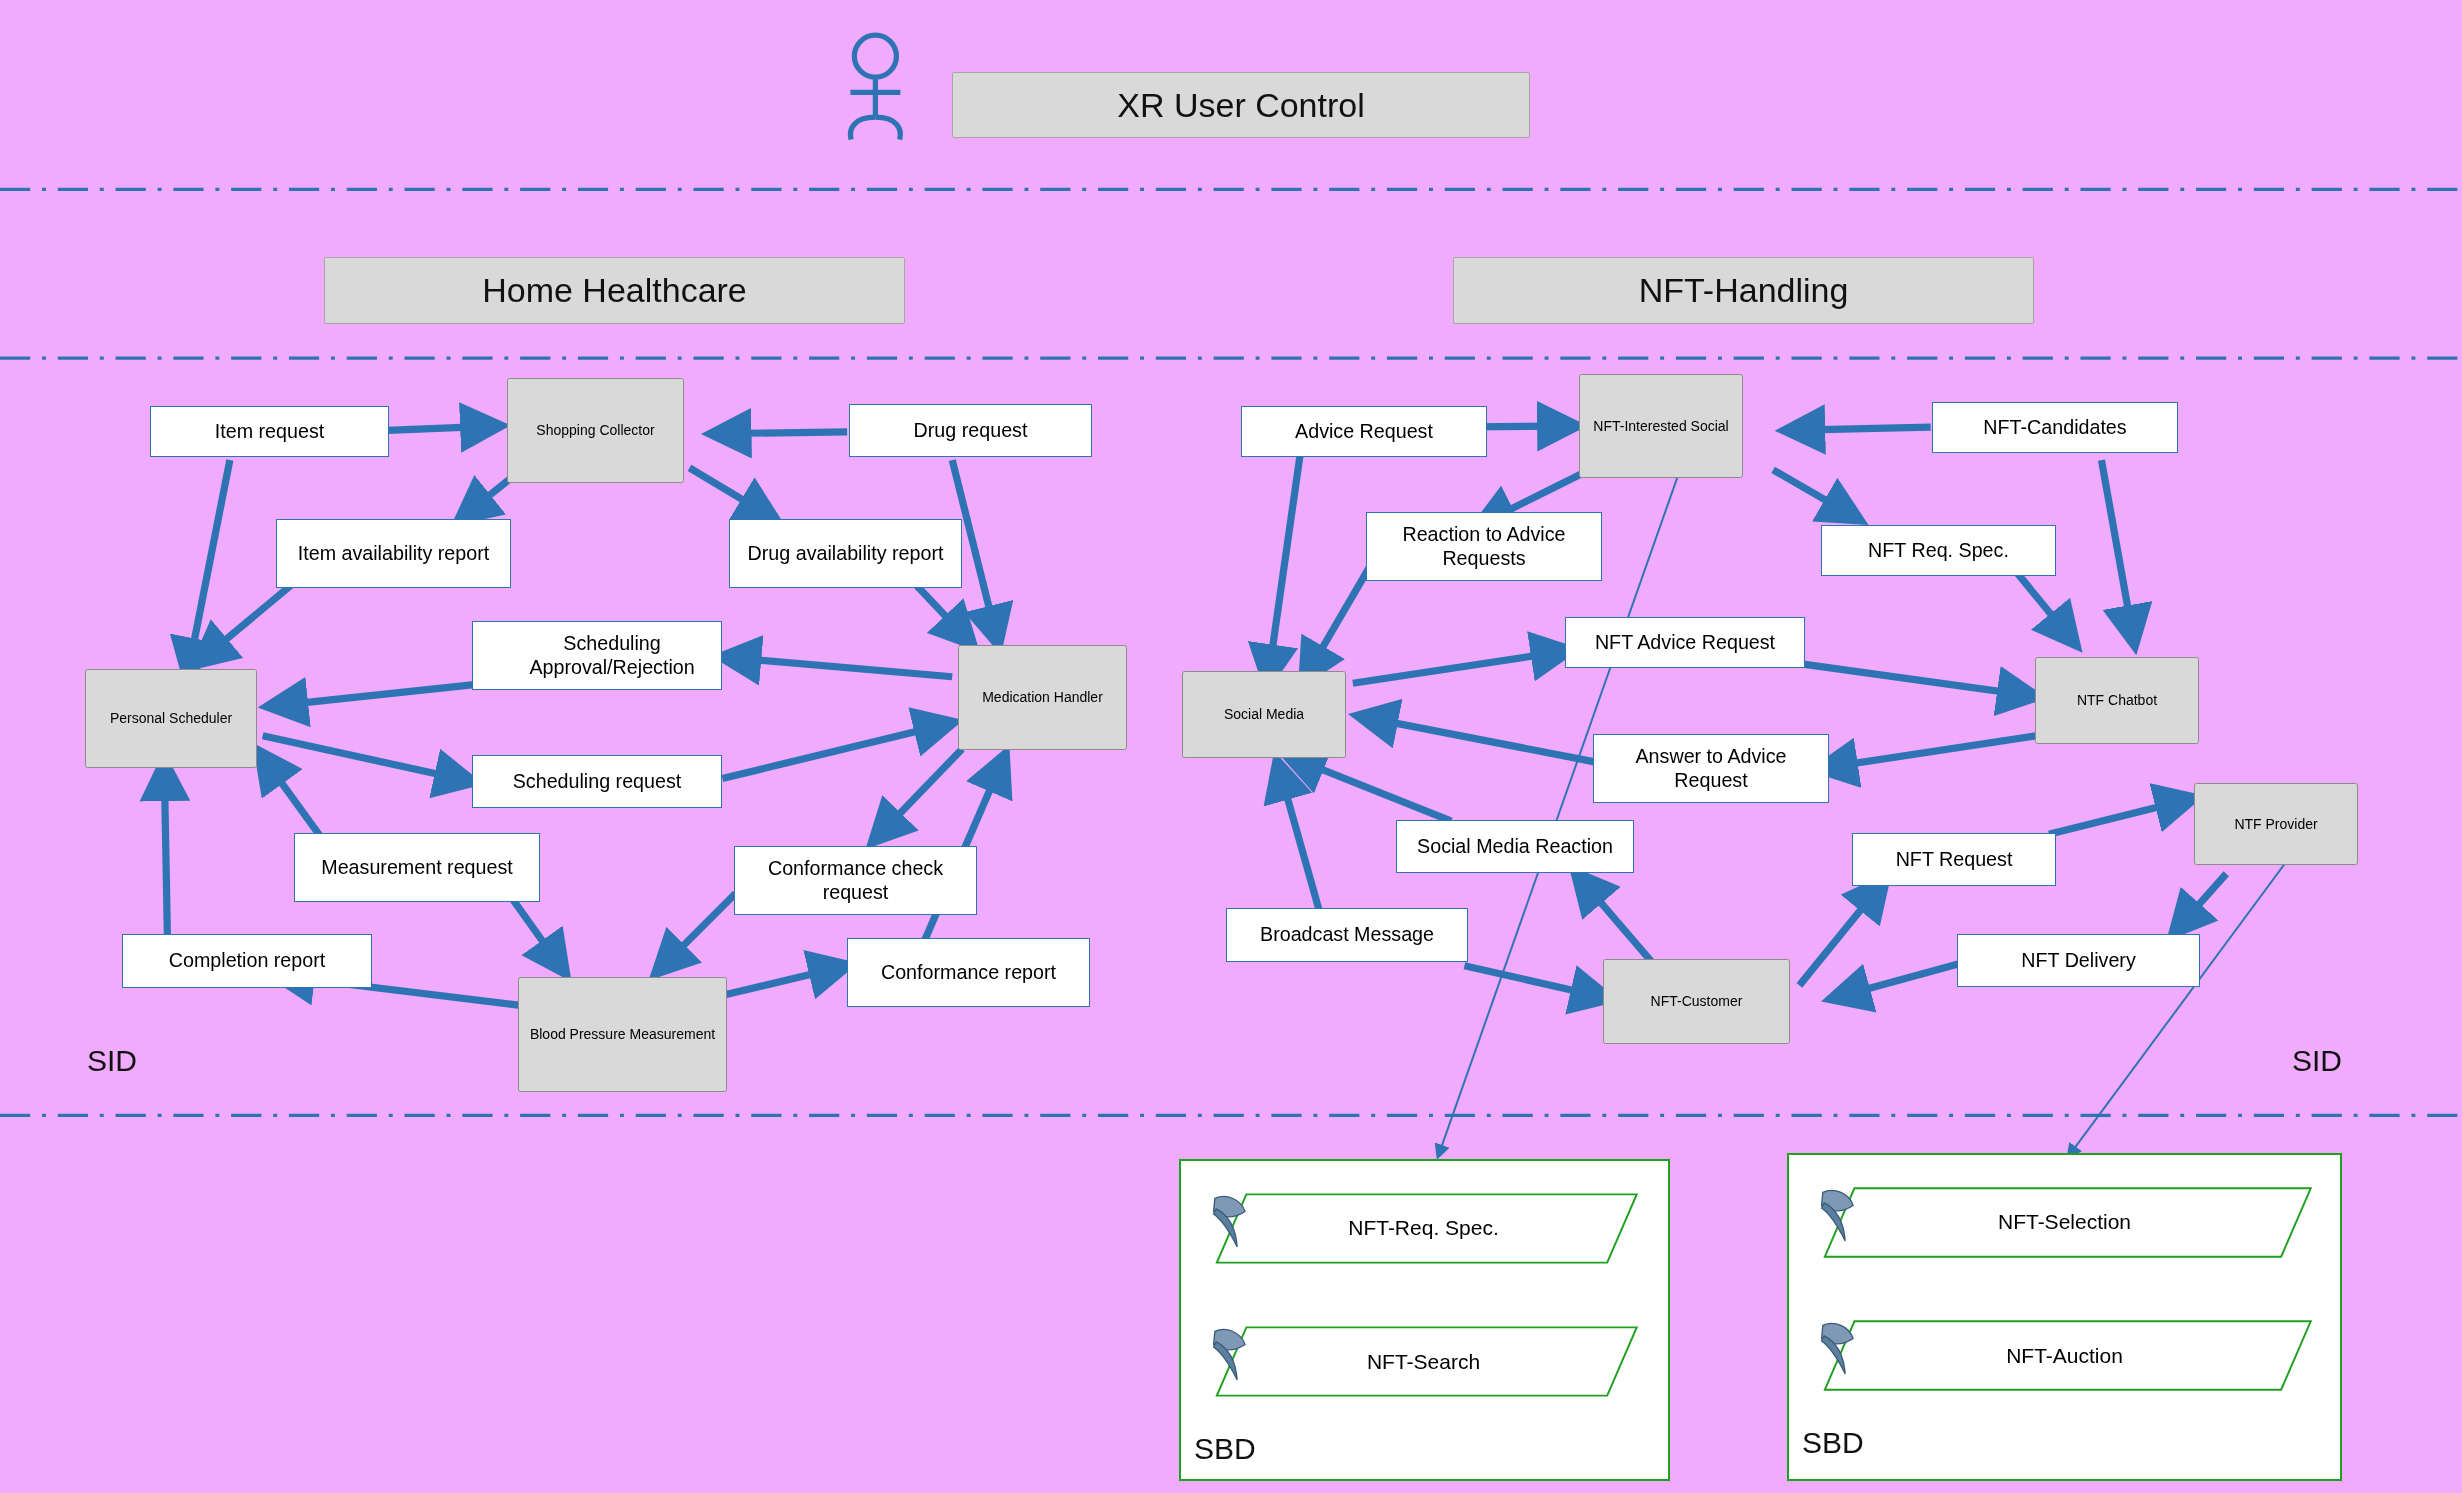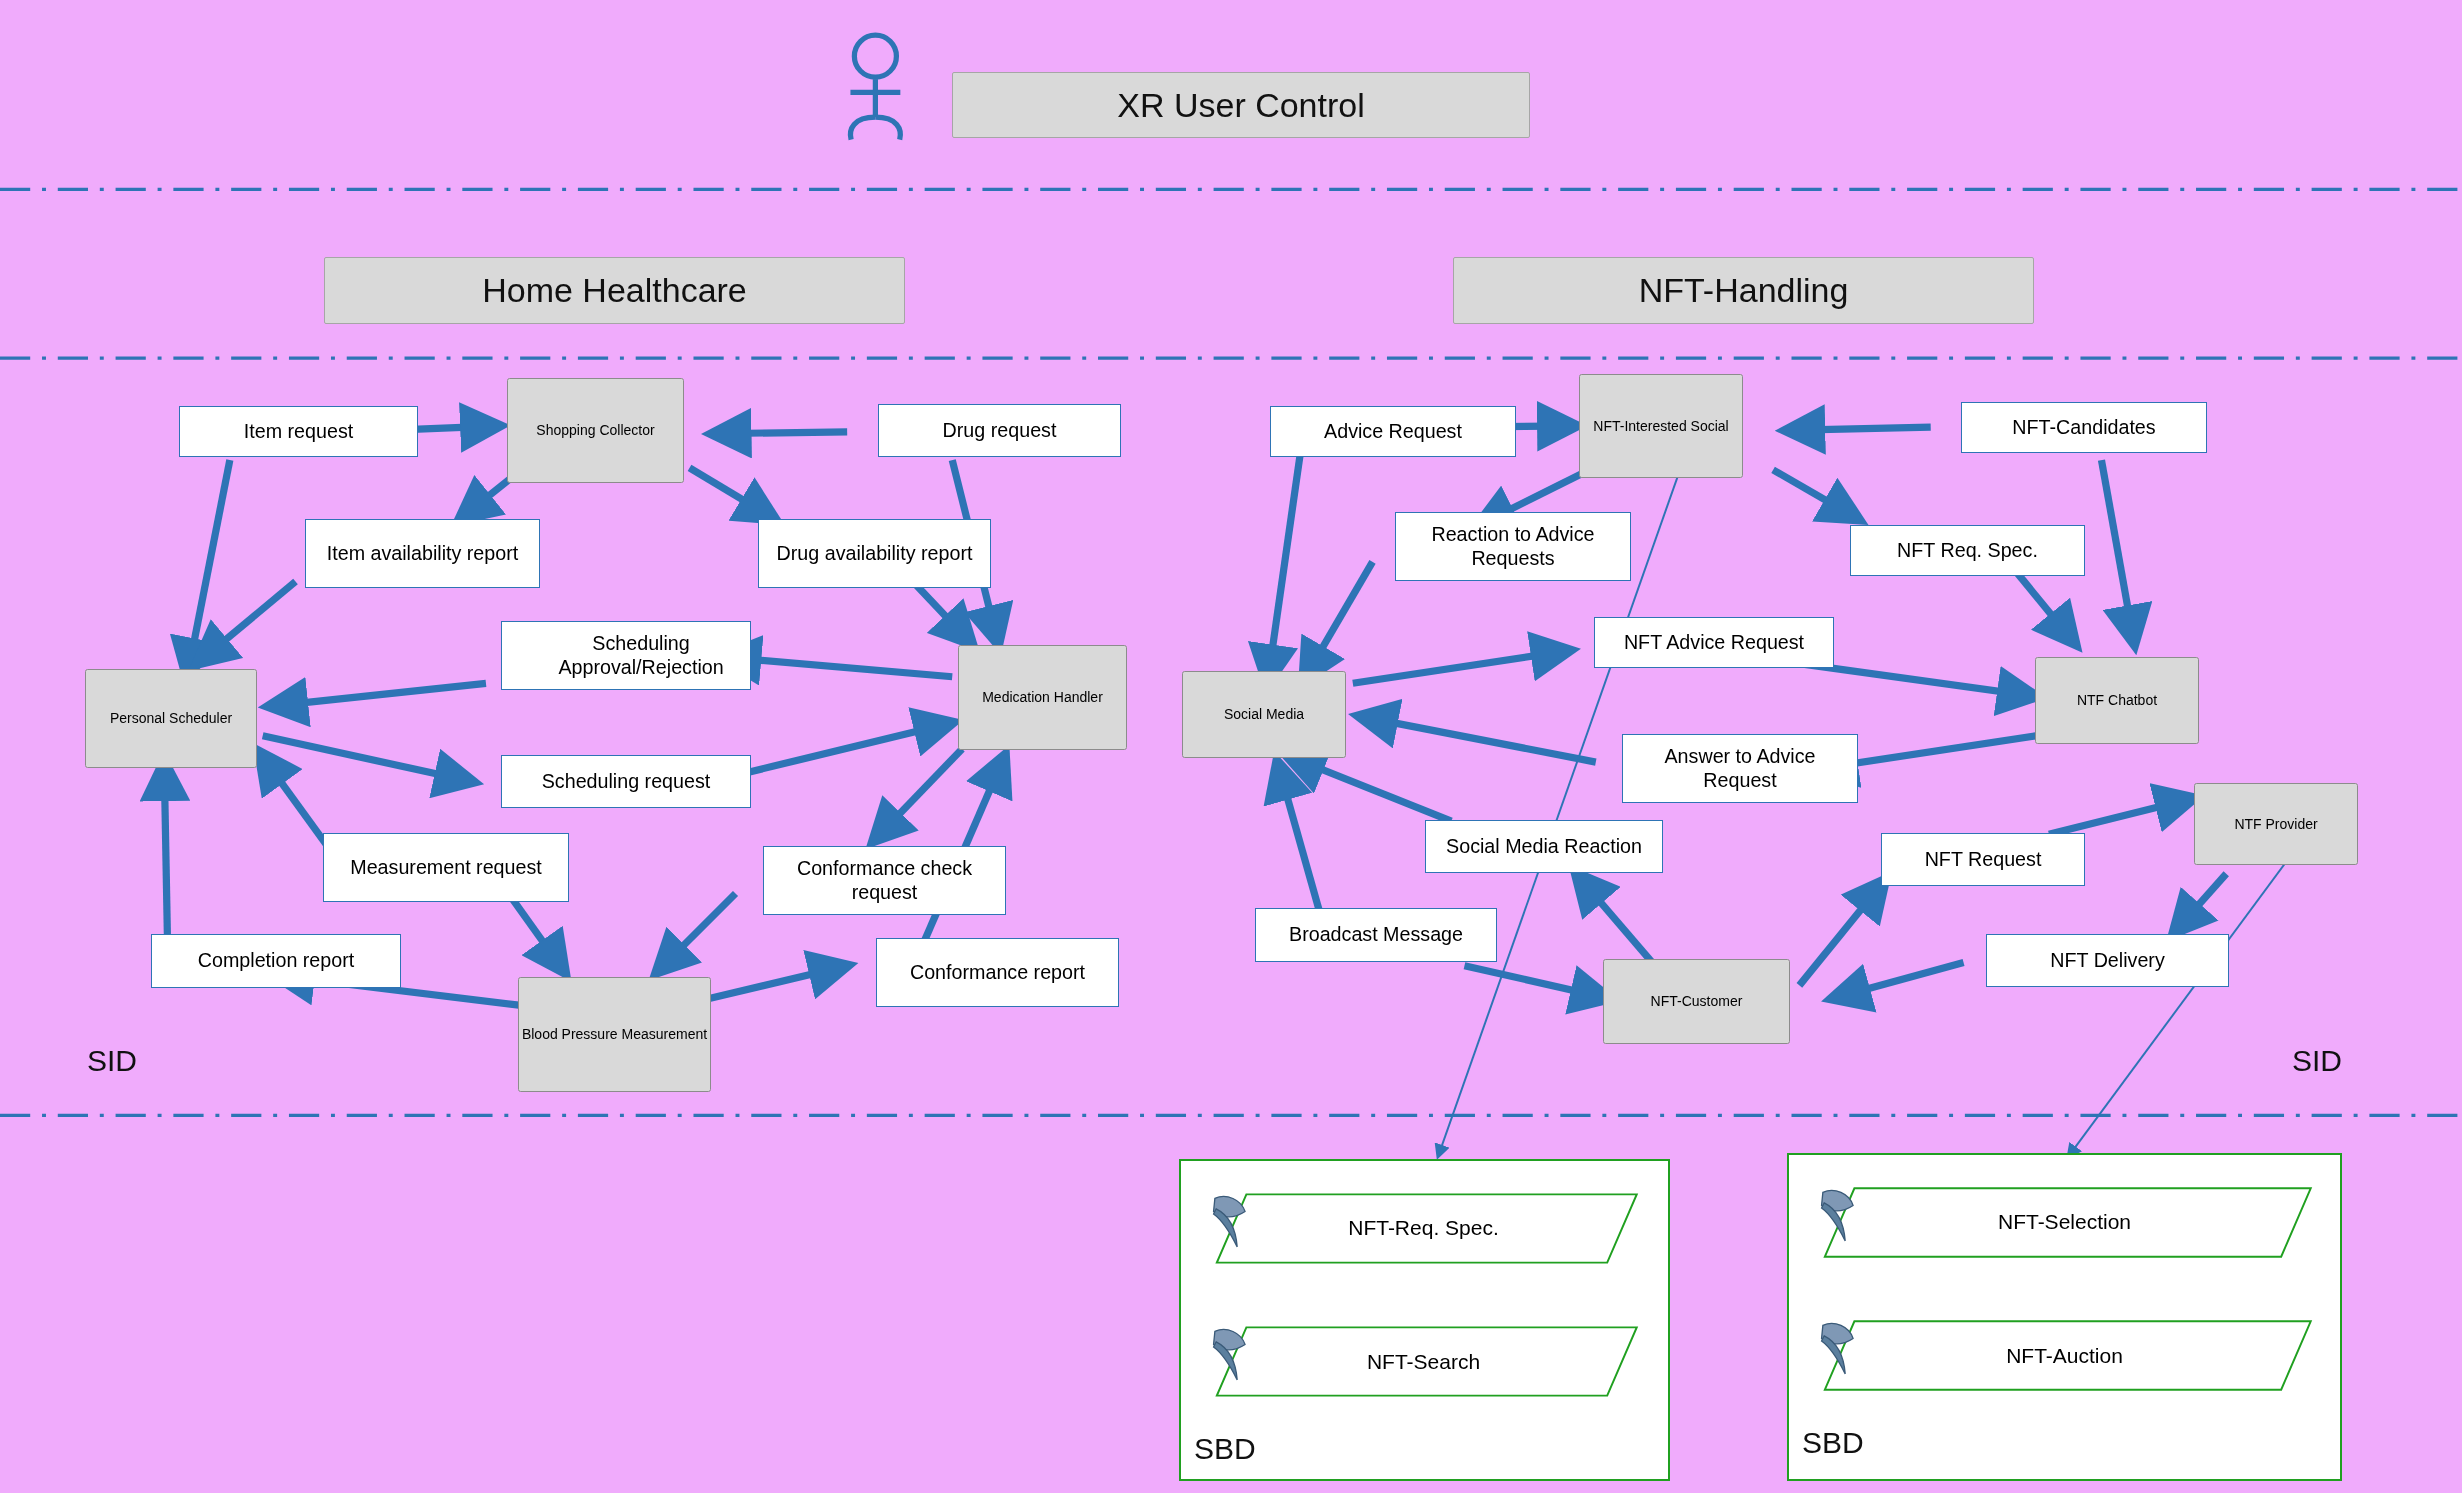--- a/index.html
+++ b/index.html
@@ -33,21 +33,20 @@
     background: #ffffff;
     border: 1.3px solid #2e74b5;
     display: flex;
     align-items: center;
     justify-content: center;
     text-align: center;
     font-size: 19.7px;
     color: #000;
     line-height: 1.2;
     padding: 1.3px 3.9px;
-    margin-left: 29px;
   }
   .actor-box {
     background: #d9d9d9;
     border: 0.7px solid #8c8c8c;
     display: flex;
     align-items: center;
     justify-content: center;
     text-align: center;
     font-size: 14px;
     color: #000;
@@ -229,21 +228,21 @@
 
   <div class="abs actor-box" style="left:507px; top:378px; width:177px; height:105px;">
     <span>Shopping Collector</span>
   </div>
   <div class="abs actor-box" style="left:85px; top:669px; width:172px; height:99px;">
     <span>Personal Scheduler</span>
   </div>
   <div class="abs actor-box" style="left:958px; top:645px; width:169px; height:105px;">
     <span>Medication Handler</span>
   </div>
-  <div class="abs actor-box" style="left:518px; top:977px; width:193px; height:115px;">
+  <div class="abs actor-box" style="left:518px; top:977px; width:209px; height:115px;">
     <span>Blood Pressure Measurement</span>
   </div>
 
   <div class="abs msg-box" style="left:150px; top:406px; width:239px; height:51px;">
     <span>Item request</span>
   </div>
   <div class="abs msg-box" style="left:849px; top:404px; width:243px; height:53px;">
     <span>Drug request</span>
   </div>
   <div class="abs msg-box" style="left:276px; top:519px; width:235px; height:69px;">

